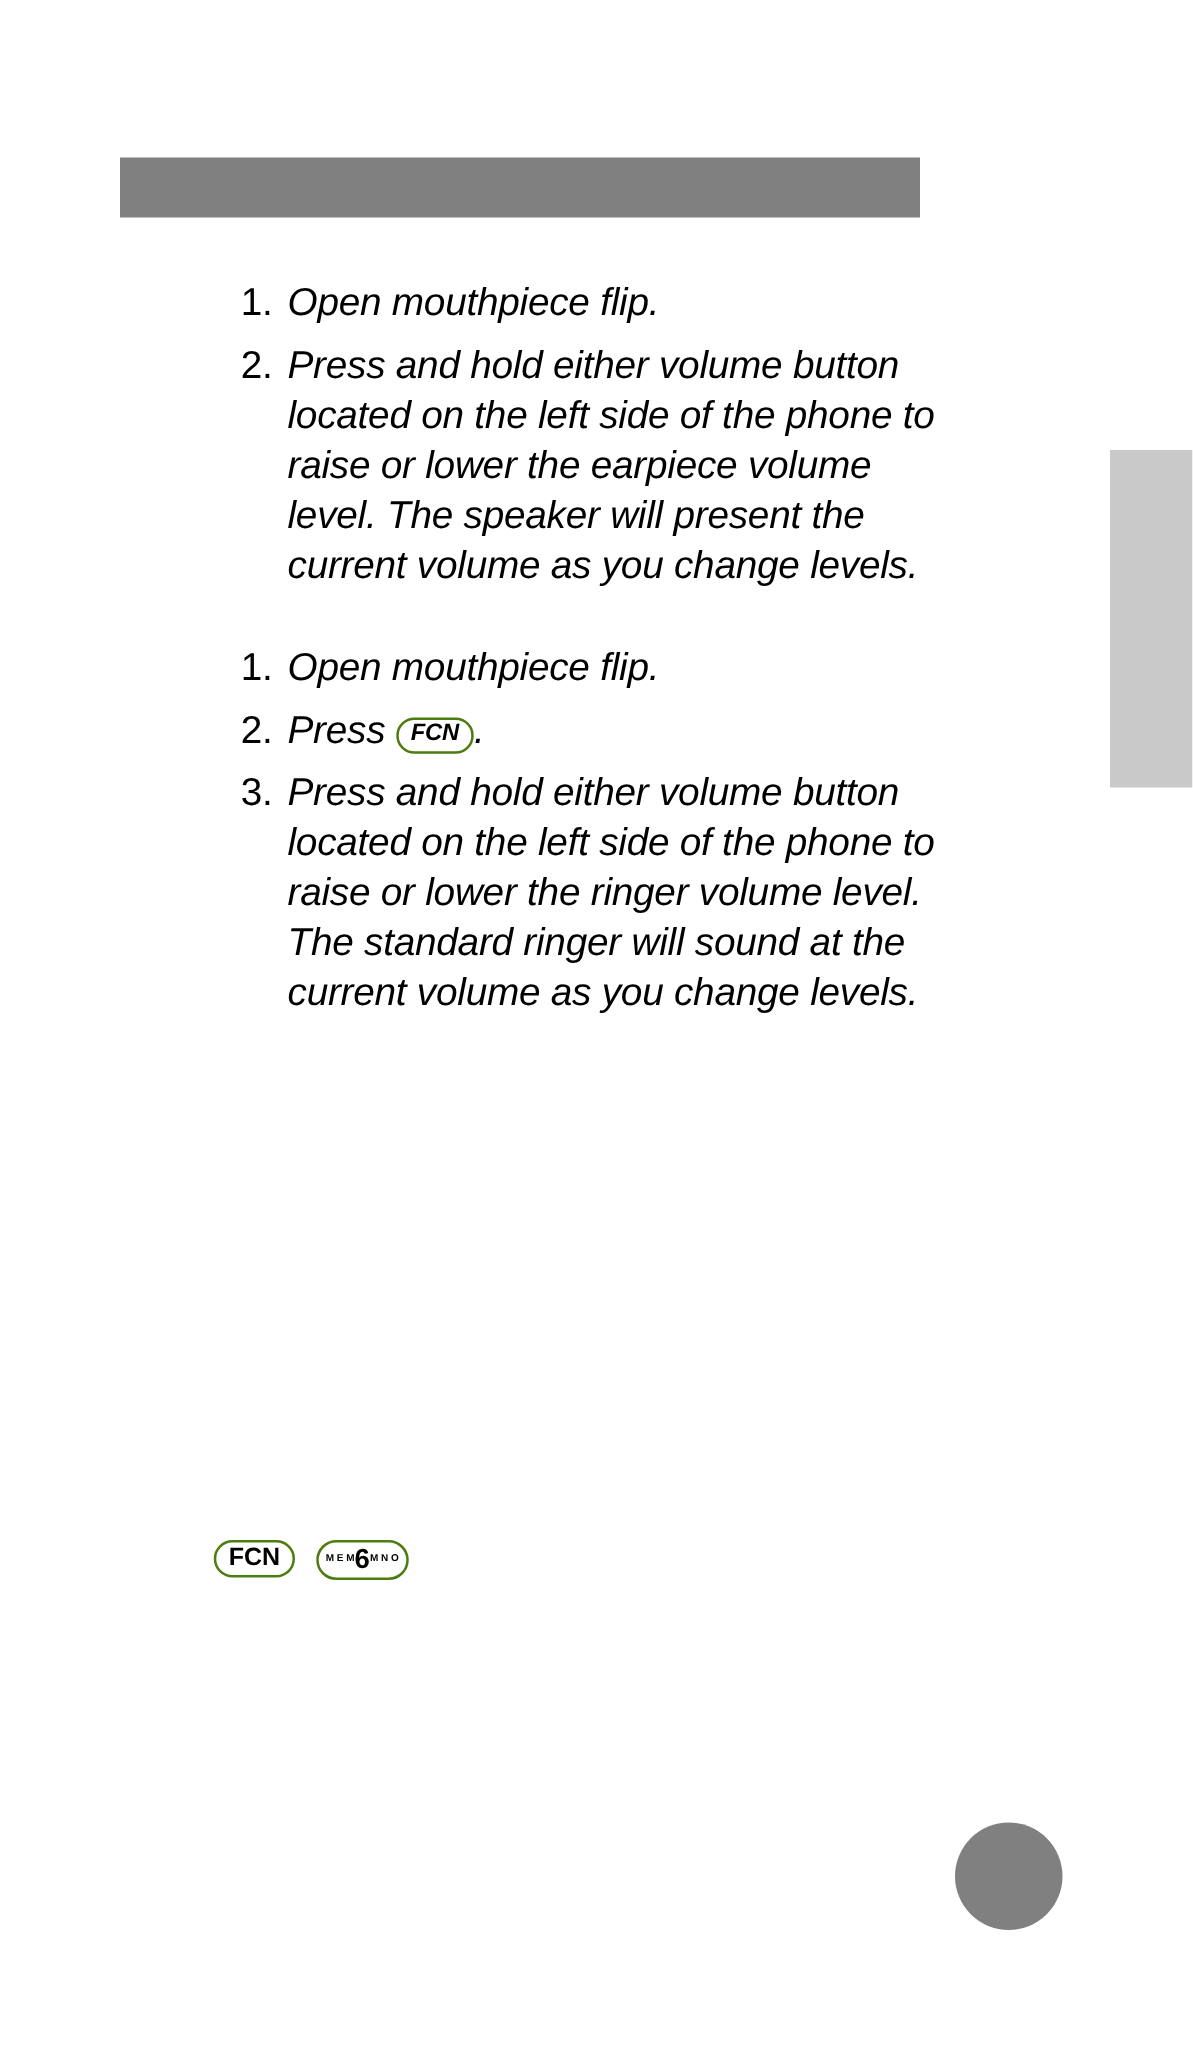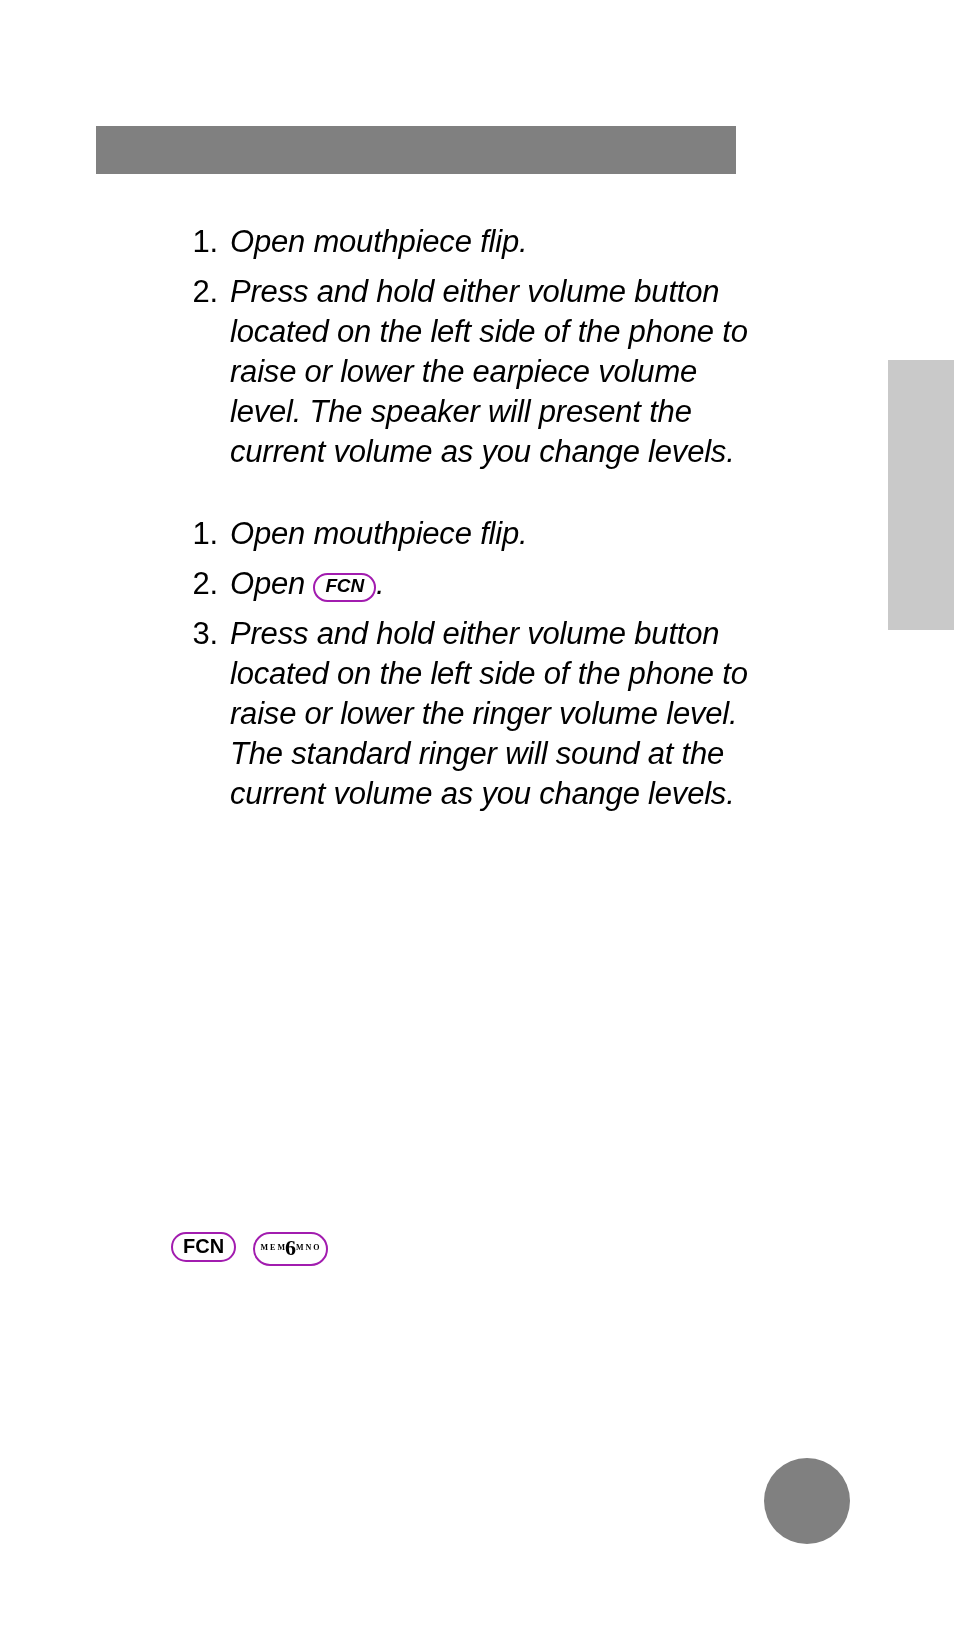--- a/index.html
+++ b/index.html
@@ -4,24 +4,24 @@
 <style>
   html,body{margin:0;padding:0;width:954px;height:1636px;background:#fff;font-family:Helvetica,Arial,sans-serif;color:#000;}
   .page{position:relative;width:954px;height:1636px;}
   .header-bar{position:absolute;left:96px;top:126px;width:640px;height:48px;background:#808080;}
   .side-tab{position:absolute;right:0;top:360px;width:66px;height:270px;background:#c9c9c9;}
   .content{position:absolute;left:166px;top:222px;width:590px;font-size:31px;line-height:1.29;letter-spacing:-0.2px;}
   .list{margin:0 0 42px 0;padding:0;list-style:none;}
   .li{display:flex;margin:0 0 10px 0;}
   .num{width:52px;flex:0 0 52px;text-align:right;padding-right:12px;}
   .txt{flex:1;font-style:italic;}
-  .key-pill{display:inline-block;border:2px solid #a21caf;border-radius:999px;padding:0 10px 2px 10px;font-size:19px;font-weight:bold;line-height:1.2;vertical-align:2px;font-family:Helvetica,Arial,sans-serif;}
+  .key-pill{display:inline-block;border:2px solid #4d7c0f;border-radius:999px;padding:0 10px 2px 10px;font-size:19px;font-weight:bold;line-height:1.2;vertical-align:2px;font-family:Helvetica,Arial,sans-serif;}
   .footer-pills{position:absolute;left:171px;top:1232px;}
   .footer-pills .key-pill{margin-right:12px;font-size:20px;}
-  .key-6{position:relative;padding:0 6px 2px 6px;font-family:Liberation Serif, serif;}
+  .key-6{position:relative;padding:0 6px 2px 6px;}
   .key-6 .big{font-size:22px;font-weight:bold;vertical-align:middle;}
   .key-6 .tiny{font-size:8px;line-height:8px;display:inline-block;vertical-align:middle;}
   .page-dot{position:absolute;right:104px;bottom:92px;width:86px;height:86px;border-radius:50%;background:#808080;}
 </style>
 </head>
 <body>
 
 <div class="page">
   <div class="header-bar"></div>
   <div class="side-tab"></div>
@@ -39,21 +39,21 @@
     </ol>
 
     <ol class="list">
       <li class="li">
         <span class="num">1.</span>
         <span class="txt">Open mouthpiece flip.</span>
       </li>
       <li class="li">
         <span class="num">2.</span>
         <span class="txt">
-          <span>Open </span><span class="key-pill">FCN</span><span>.</span>
+          <span>Press </span><span class="key-pill">FCN</span><span>.</span>
         </span>
       </li>
       <li class="li">
         <span class="num">3.</span>
         <span class="txt">Press and hold either volume button located on the left side of the phone to raise or lower the ringer volume level. The standard ringer will sound at the current volume as you change levels.</span>
       </li>
     </ol>
   </div>
 
   <div class="footer-pills">

